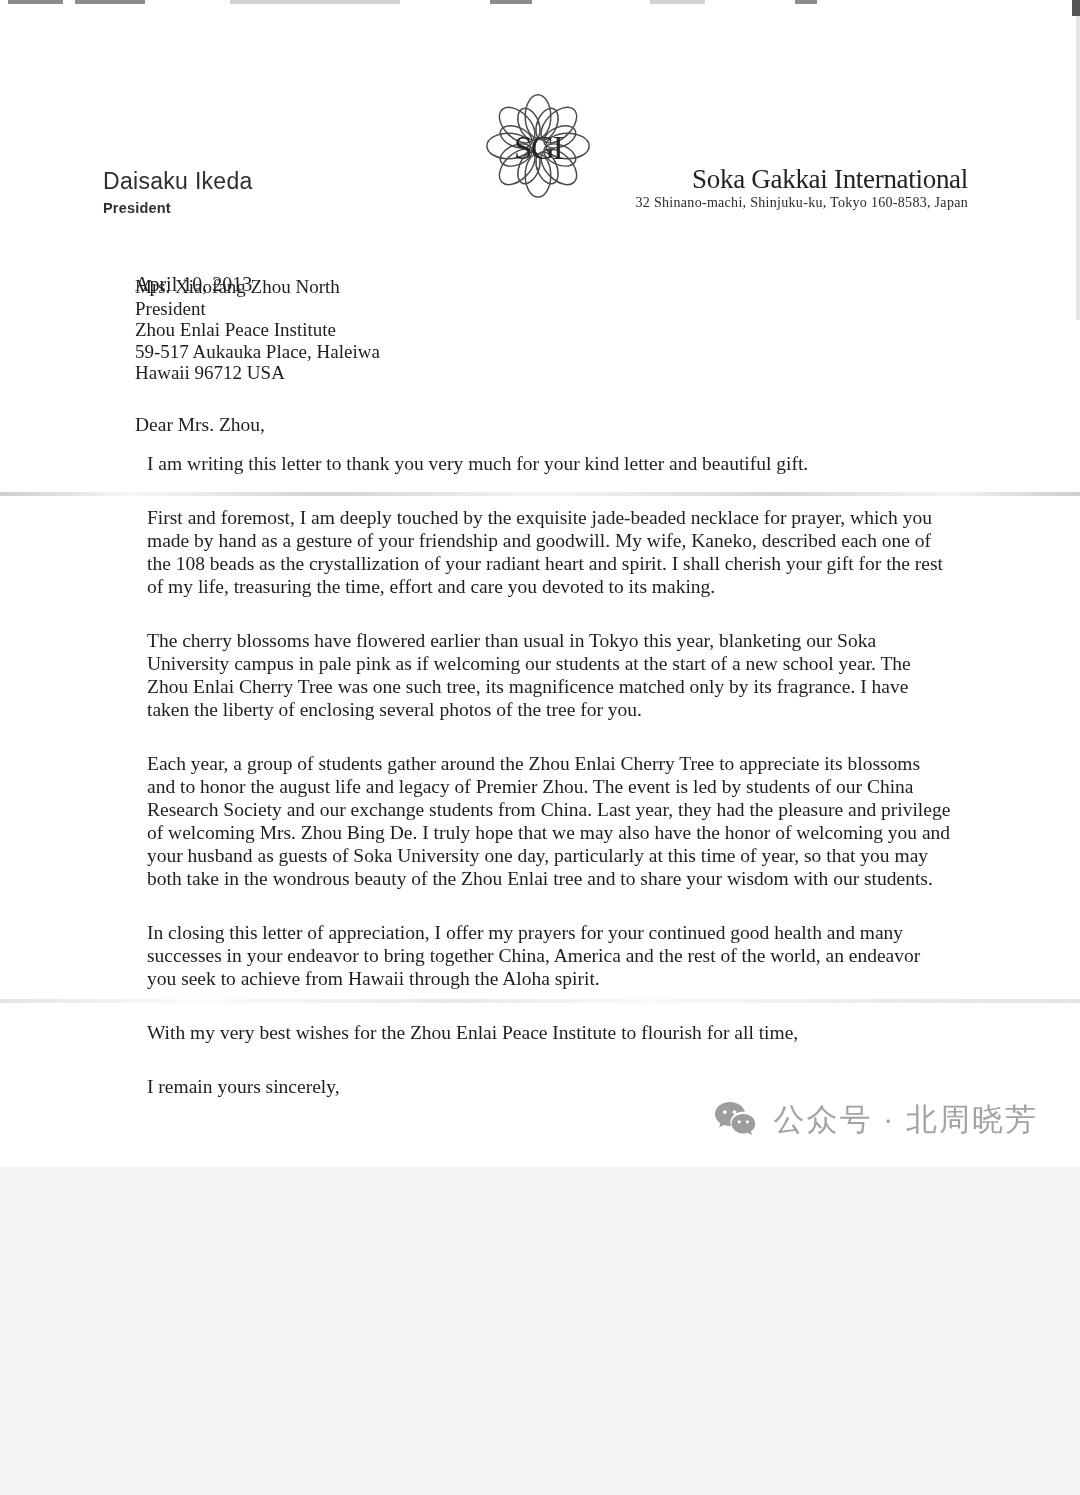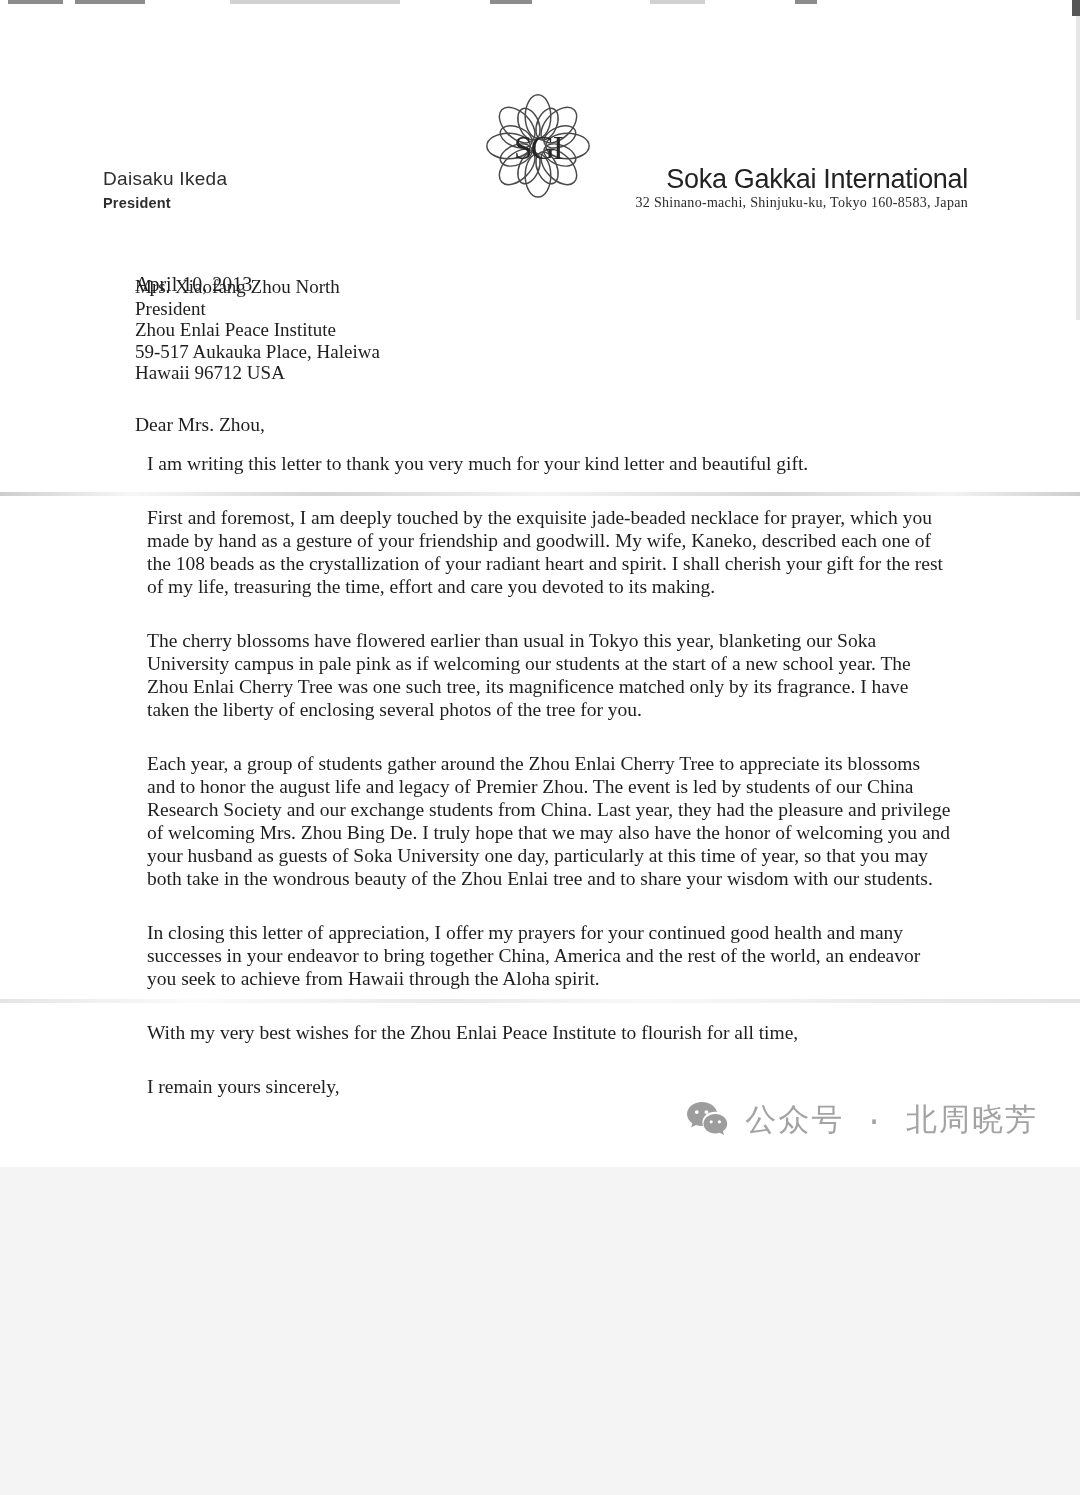--- a/index.html
+++ b/index.html
@@ -11,40 +11,40 @@
   .edge-strip.faint{background:rgba(45,45,45,.22);}
   .corner-mark{position:absolute;top:0;right:0;width:8px;height:16px;background:rgba(30,30,30,.75);}
   .right-shade{position:absolute;top:0;right:0;width:4px;height:320px;background:rgba(90,90,90,.15);}
   .fold-line{position:absolute;left:0;width:1080px;height:4px;filter:blur(.6px);}
   .fold-1{top:492px;background:linear-gradient(90deg,rgba(100,100,100,.32) 0%,rgba(100,100,100,.05) 12%,rgba(100,100,100,.28) 30%,rgba(100,100,100,.07) 50%,rgba(100,100,100,.26) 72%,rgba(100,100,100,.08) 88%,rgba(100,100,100,.32) 100%);}
   .fold-2{top:999px;opacity:.7;background:linear-gradient(90deg,rgba(110,110,110,.26) 0%,rgba(110,110,110,.04) 18%,rgba(110,110,110,.22) 42%,rgba(110,110,110,.06) 60%,rgba(110,110,110,.2) 82%,rgba(110,110,110,.26) 100%);}
 
   
   .logo{position:absolute;left:478px;top:85px;width:120px;height:118px;}
   .sender{position:absolute;left:103px;top:168px;font-family:"Liberation Sans",sans-serif;color:#2e2e2e;}
-  .sender-name{font-size:19px;letter-spacing:.3px;}
+  .sender-name{font-size:23px;letter-spacing:.3px;}
   .sender-title{font-size:14.5px;font-weight:bold;margin-top:5px;letter-spacing:.2px;}
   .org{position:absolute;right:112px;top:164px;text-align:right;color:#222;}
-  .org-name{font-family:Liberation Sans, sans-serif;font-size:27px;letter-spacing:-0.3px;}
+  .org-name{font-family:Liberation Serif, serif;font-size:27px;letter-spacing:-0.3px;}
   .org-address{font-family:"Liberation Serif",serif;font-size:14px;letter-spacing:.3px;color:#2a2a2a;}
 
   
   .date{position:absolute;left:135px;top:240px;font-size:20px;margin-top:33px;}
   .recipient{position:absolute;left:135px;top:276px;font-size:19px;line-height:21.6px;}
   .salutation{position:absolute;left:135px;top:414px;font-size:19.5px;}
   .body-text{position:absolute;left:135px;top:452px;width:804px;font-size:19.5px;line-height:23px;margin-left:12px;}
   .body-text p{margin:0 0 31px 0;}
   .book-title{font-style:italic;}
 
   
   .signature{position:absolute;left:112px;top:1272px;width:320px;height:80px;}
 
   
   .watermark{position:absolute;right:42px;bottom:26px;display:flex;align-items:center;gap:14px;color:#a3a3a3;}
-  .watermark-text{font-family:Liberation Mono, monospace;font-size:31px;letter-spacing:2px;}
+  .watermark-text{font-family:Liberation Sans, sans-serif;font-size:31px;letter-spacing:2px;}
   .wechat-icon{width:46px;height:40px;flex:0 0 auto;}
 </style>
 </head>
 <body>
 
 <div class="page">
 
   <div class="edge-strip" style="left:8px;width:55px;"></div>
   <div class="edge-strip" style="left:75px;width:70px;"></div>
   <div class="edge-strip faint" style="left:230px;width:170px;"></div>

